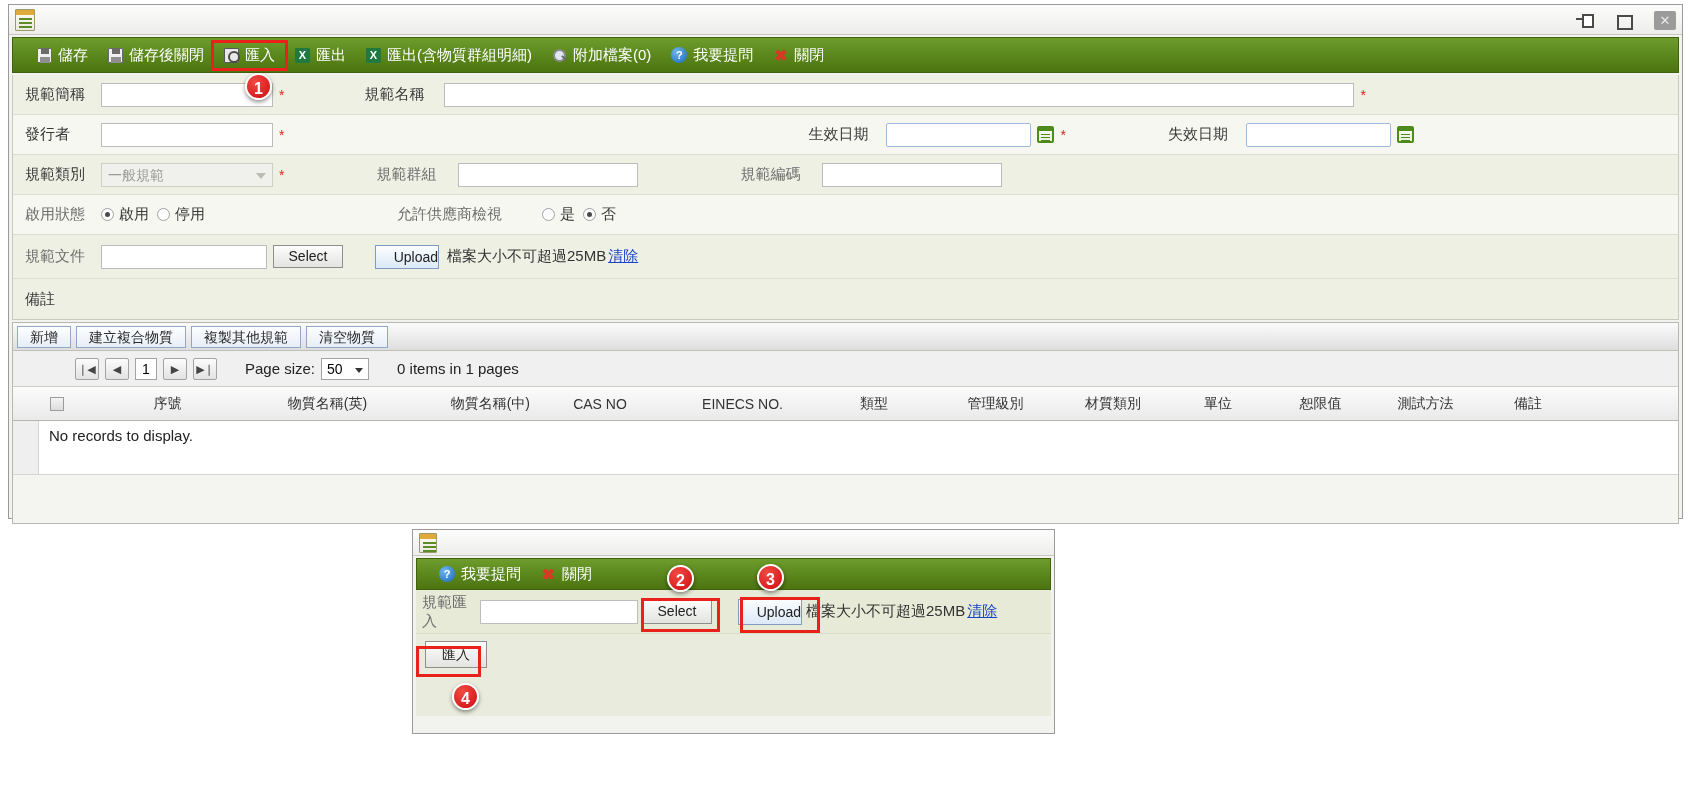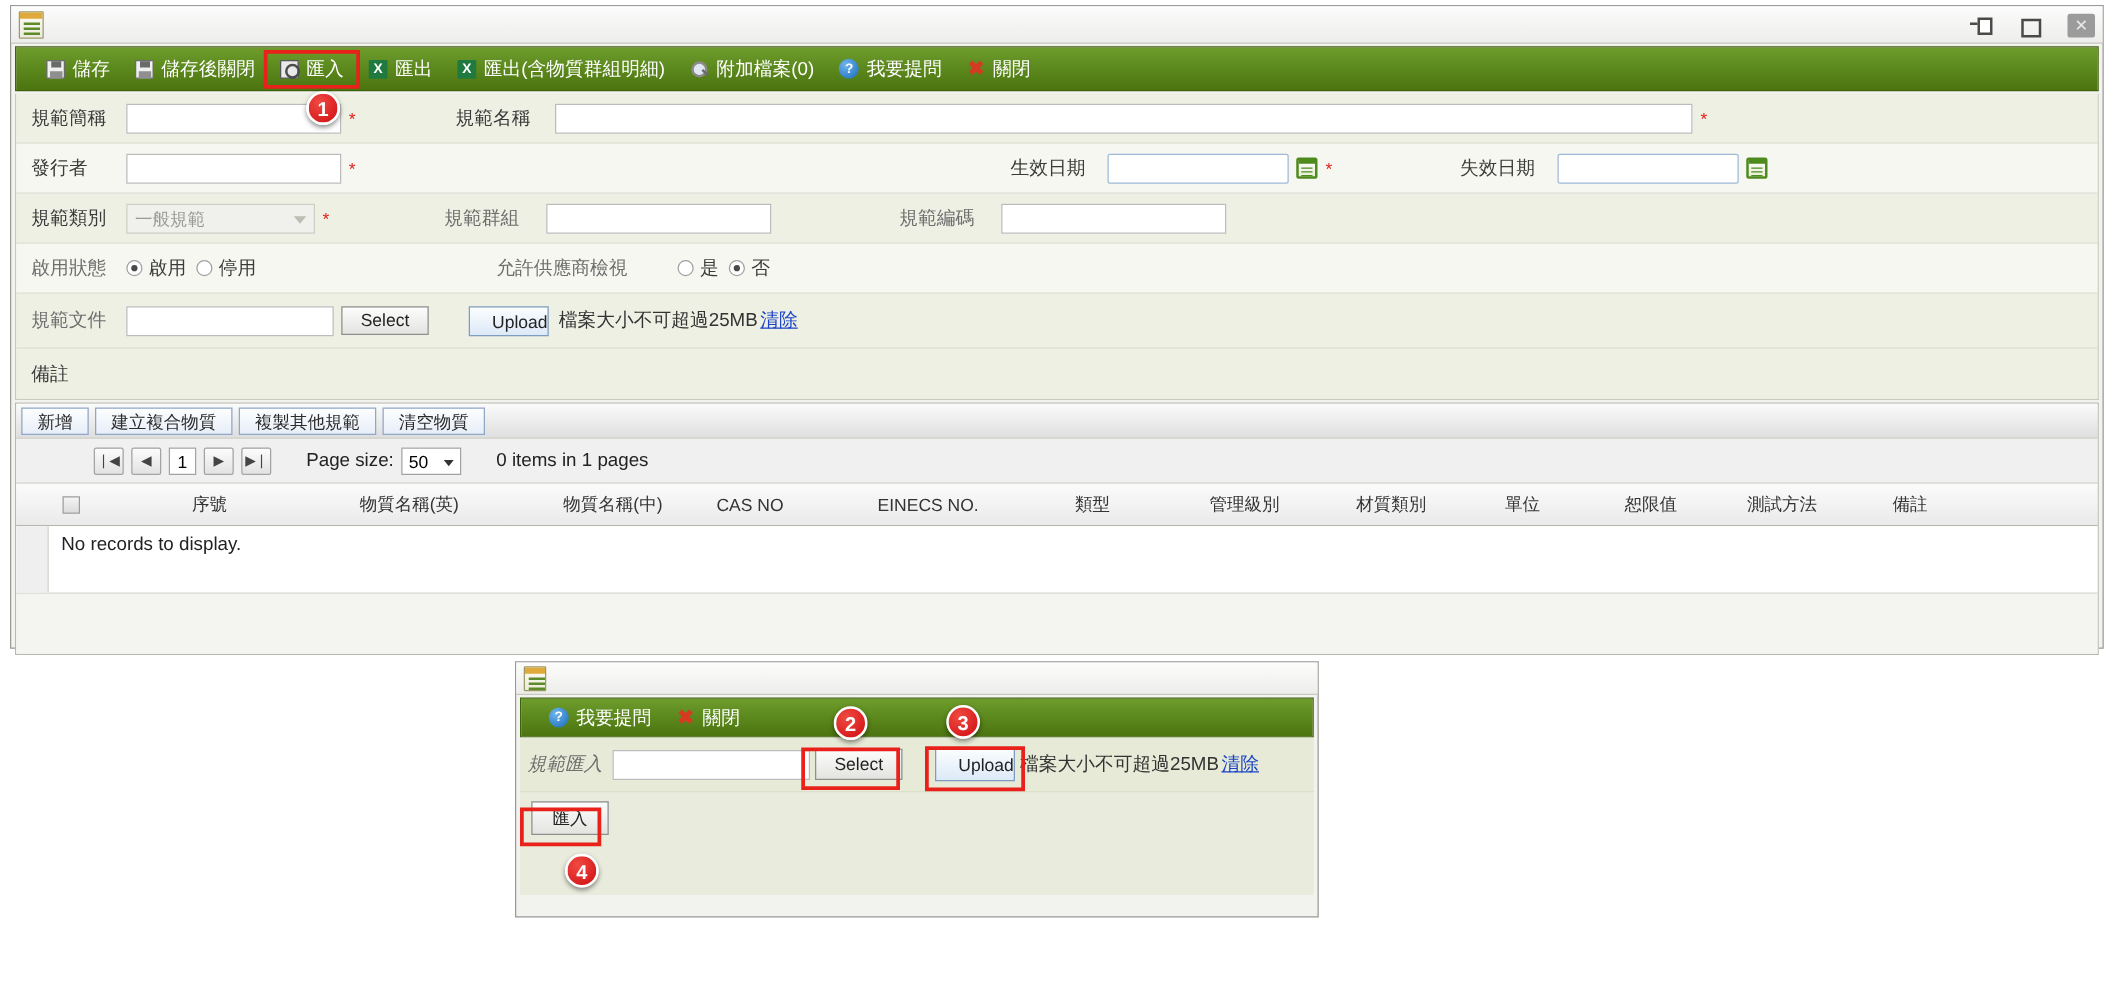--- a/index.html
+++ b/index.html
@@ -234,21 +234,21 @@
         <input class="inp blue" style="width: 145px; margin-left: 18px;" value="">
         <span class="cal" style="margin-left:6px;"></span>
         <span class="star">*</span>
         <div class="lbl" style="margin-left:90px;">失效日期</div>
         <input class="inp blue" style="width: 145px; margin-left: 18px;" value="">
         <span class="cal" style="margin-left:6px;"></span>
       </div>
 
       <div class="frow alt">
         <div class="lbl" style="width:88px;">規範類別</div>
-        <div class="sel" style="width:151px;">
+        <div class="sel" style="width:172px;">
           <span>一般規範</span>
           <span class="arr"></span>
         </div>
         <span class="star">*</span>
         <div class="lbl gray" style="padding-left:92px;">規範群組</div>
         <input class="inp" style="width: 180px; margin-left: 22px;" value="">
         <div class="lbl gray" style="margin-left:90px;">規範編碼</div>
         <input class="inp" style="width: 180px; margin-left: 22px;" value="">
       </div>
 
@@ -341,21 +341,21 @@
         <span>我要提問</span>
       </div>
       <div class="tb-item">
         <span class="ic ic-x">✖</span>
         <span>關閉</span>
       </div>
     </div>
 
     <div class="dlg-body">
       <div class="dlg-row">
-        <div class="lbl gray" style="width:74px; padding-left:6px;font-style:italic;">規範匯入</div>
+        <div class="lbl gray" style="width:64px; padding-left:6px;">規範匯入</div>
         <input class="inp" style="width: 158px;" value="">
         <div class="btn" style="width:70px; height:25px; line-height:23px; margin-left:4px;">Select</div>
         <div class="btn blue" style="width:64px; height:26px; line-height:24px; margin-left:26px;">Upload</div>
         <span class="hint" style="margin-left:4px;">檔案大小不可超過25MB</span>
         <span class="link" style="margin-left:2px;">清除</span>
       </div>
 
       <div class="dlg-bot">
         <div class="btn" style="position:absolute; left:9px; top:7px; width:62px; height:27px; line-height:25px;">匯入</div>
       </div>

